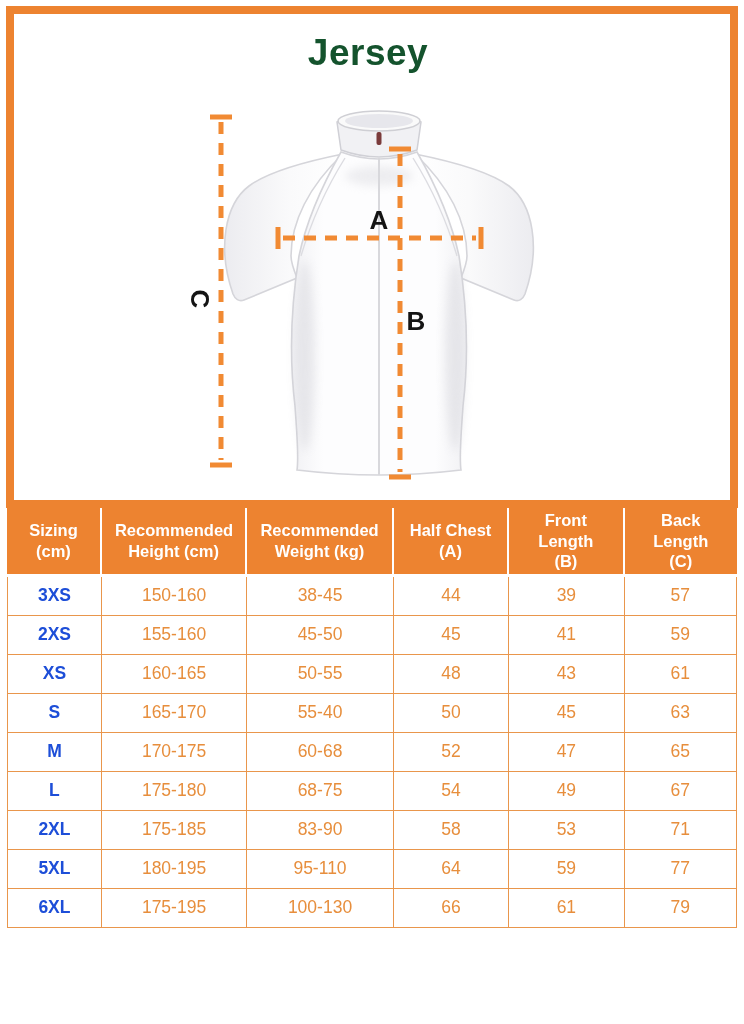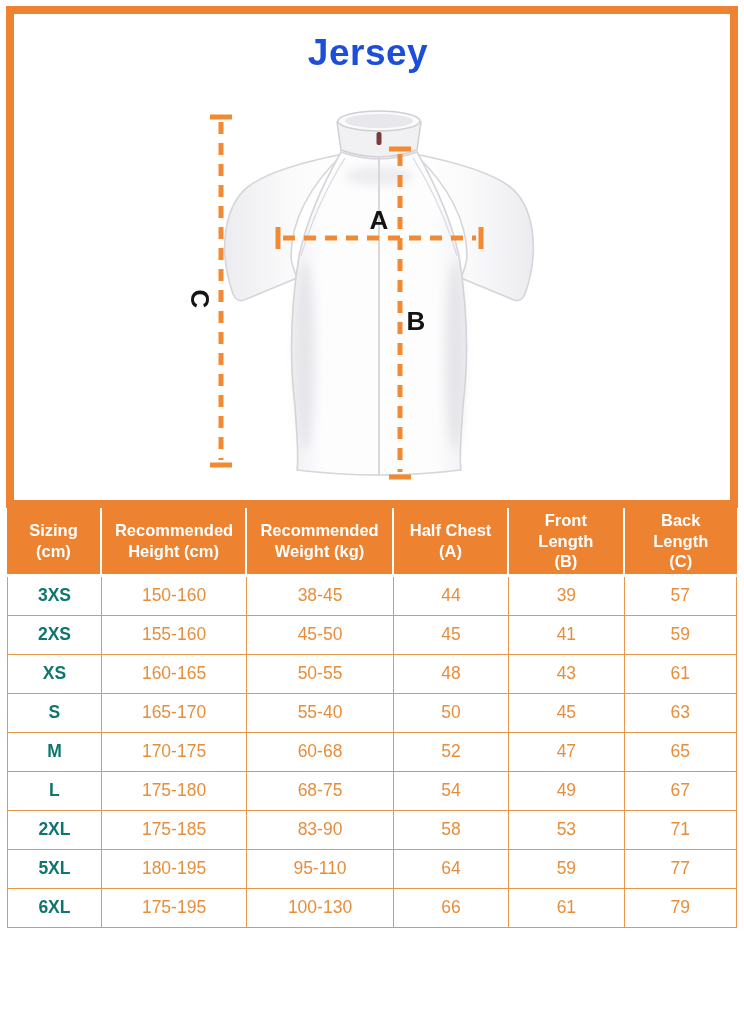--- a/index.html
+++ b/index.html
@@ -8,21 +8,21 @@
     font-family:"Liberation Sans","DejaVu Sans",sans-serif;
     -webkit-font-smoothing:antialiased;
   }
   
   .frame{
     position:absolute;left:6px;top:6px;width:716px;height:486px;
     border:8px solid #ED8330;background:#ffffff;
   }
   .page-title{
     margin:0;position:absolute;left:0;right:8px;top:18px;
-    text-align:center;font-size:37px;font-weight:bold;color:#1d4ed8;
+    text-align:center;font-size:37px;font-weight:bold;color:#14532d;
     letter-spacing:0.5px;
   }
   .diagram{
     position:absolute;left:159px;top:92px;width:420px;height:400px;
   }
   .diagram svg{position:absolute;left:0;top:0;}
   .measure-label{
     position:absolute;transform:translate(-50%,-50%);
     font-size:26px;font-weight:bold;color:#141414;line-height:1;
   }
@@ -37,21 +37,21 @@
     font-size:16.5px;line-height:1.25;height:48px;padding:2px 13px;
     border-right:2.5px solid #ffffff;border-bottom:3px solid #ffffff;
     text-align:center;vertical-align:middle;
   }
   .size-chart thead th:last-child{border-right:none;}
   .size-chart tbody td{
     height:36px;text-align:center;vertical-align:middle;
     font-size:17.5px;color:#E78E3C;background:#ffffff;
     border-right:1.5px solid #E9964C;border-bottom:1.5px solid #E9964C;
   }
-  .size-chart tbody td:first-child{border-left:1.5px solid #E9964C;font-weight:bold;color:#0f766e;}
+  .size-chart tbody td:first-child{border-left:1.5px solid #E9964C;font-weight:bold;color:#1d4ed8;}
   .size-chart col.c1{width:13%;}
   .size-chart col.c2{width:19.9%;}
   .size-chart col.c3{width:20.1%;}
   .size-chart col.c4{width:15.8%;}
   .size-chart col.c5{width:15.8%;}
   .size-chart col.c6{width:15.4%;}
 </style>
 </head>
 <body>
 

